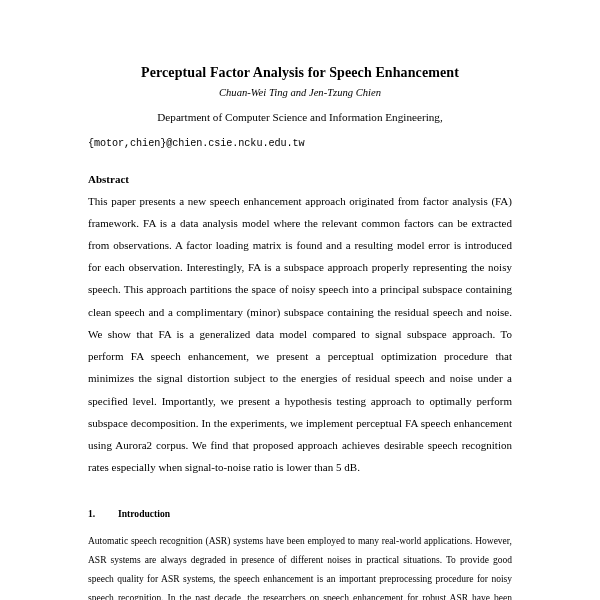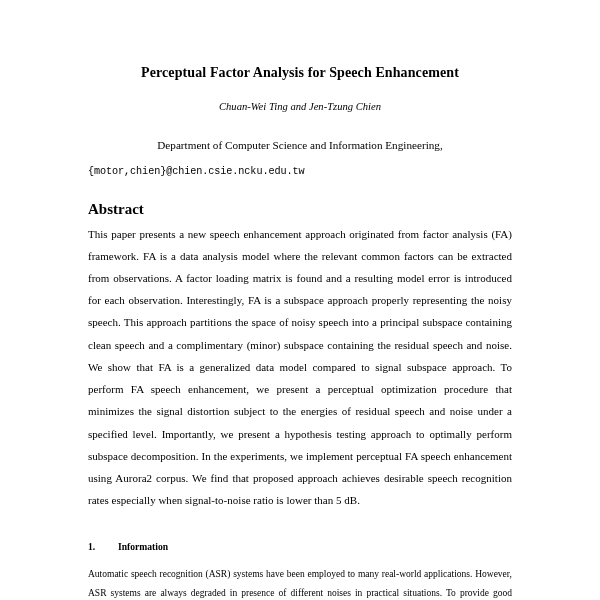--- a/index.html
+++ b/index.html
@@ -26,41 +26,41 @@
     font-size: 14px;
     font-weight: bold;
     letter-spacing: 0.1px;
     margin: 18px 0 0 0;
     line-height: 1.3;
   }
   .authors {
     text-align: center;
     font-size: 10.6px;
     font-style: italic;
-    margin-top: 18px;
+    margin-top: 4px;
     line-height: 1.3;
   }
   .affil {
     text-align: center;
     font-size: 11.2px;
-    margin-top: 22px;
+    margin-top: 8px;
     line-height: 1.75;
   }
   .affil-line {
     display: block;
   }
   .email {
     text-align: left;
     font-family: "Liberation Mono", monospace;
     font-size: 10.2px;
     margin-top: 10px;
     letter-spacing: -0.1px;
   }
   .section-head {
-    font-size: 15px;
+    font-size: 11px;
     font-weight: bold;
     margin-top: 24px;
     margin-bottom: 0;
   }
   .abstract-body {
     font-size: 11px;
     text-align: justify;
     line-height: 2.02;
     margin-top: 5px;
     letter-spacing: 0.01px;
@@ -94,18 +94,18 @@
     <span class="affil-line">Department of Computer Science and Information Engineering,</span>
   </div>
 
   <div class="email">{motor,chien}@chien.csie.ncku.edu.tw</div>
 
   <div class="section-head">Abstract</div>
 
   <p class="abstract-body">This paper presents a new speech enhancement approach originated from factor analysis (FA) framework. FA is a data analysis model where the relevant common factors can be extracted from observations. A factor loading matrix is found and a resulting model error is introduced for each observation. Interestingly, FA is a subspace approach properly representing the noisy speech. This approach partitions the space of noisy speech into a principal subspace containing clean speech and a complimentary (minor) subspace containing the residual speech and noise. We show that FA is a generalized data model compared to signal subspace approach. To perform FA speech enhancement, we present a perceptual optimization procedure that minimizes the signal distortion subject to the energies of residual speech and noise under a specified level. Importantly, we present a hypothesis testing approach to optimally perform subspace decomposition. In the experiments, we implement perceptual FA speech enhancement using Aurora2 corpus. We find that proposed approach achieves desirable speech recognition rates especially when signal-to-noise ratio is lower than 5 dB.</p>
 
   <div class="intro-head">
-    <span class="num">1.</span><span>Information</span>
+    <span class="num">1.</span><span>Introduction</span>
   </div>
 
   <p class="intro-body">Automatic speech recognition (ASR) systems have been employed to many real-world applications. However, ASR systems are always degraded in presence of different noises in practical situations. To provide good speech quality for ASR systems, the speech enhancement is an important preprocessing procedure for noisy speech recognition. In the past decade, the researchers on speech enhancement for robust ASR have been attracting many people working on this issue. Spectral subtraction algorithm [2] is one of the most popular methods for speech enhancement. This algorithm has the drawbacks of</p>
 
 </div>
 
 </body></html>

